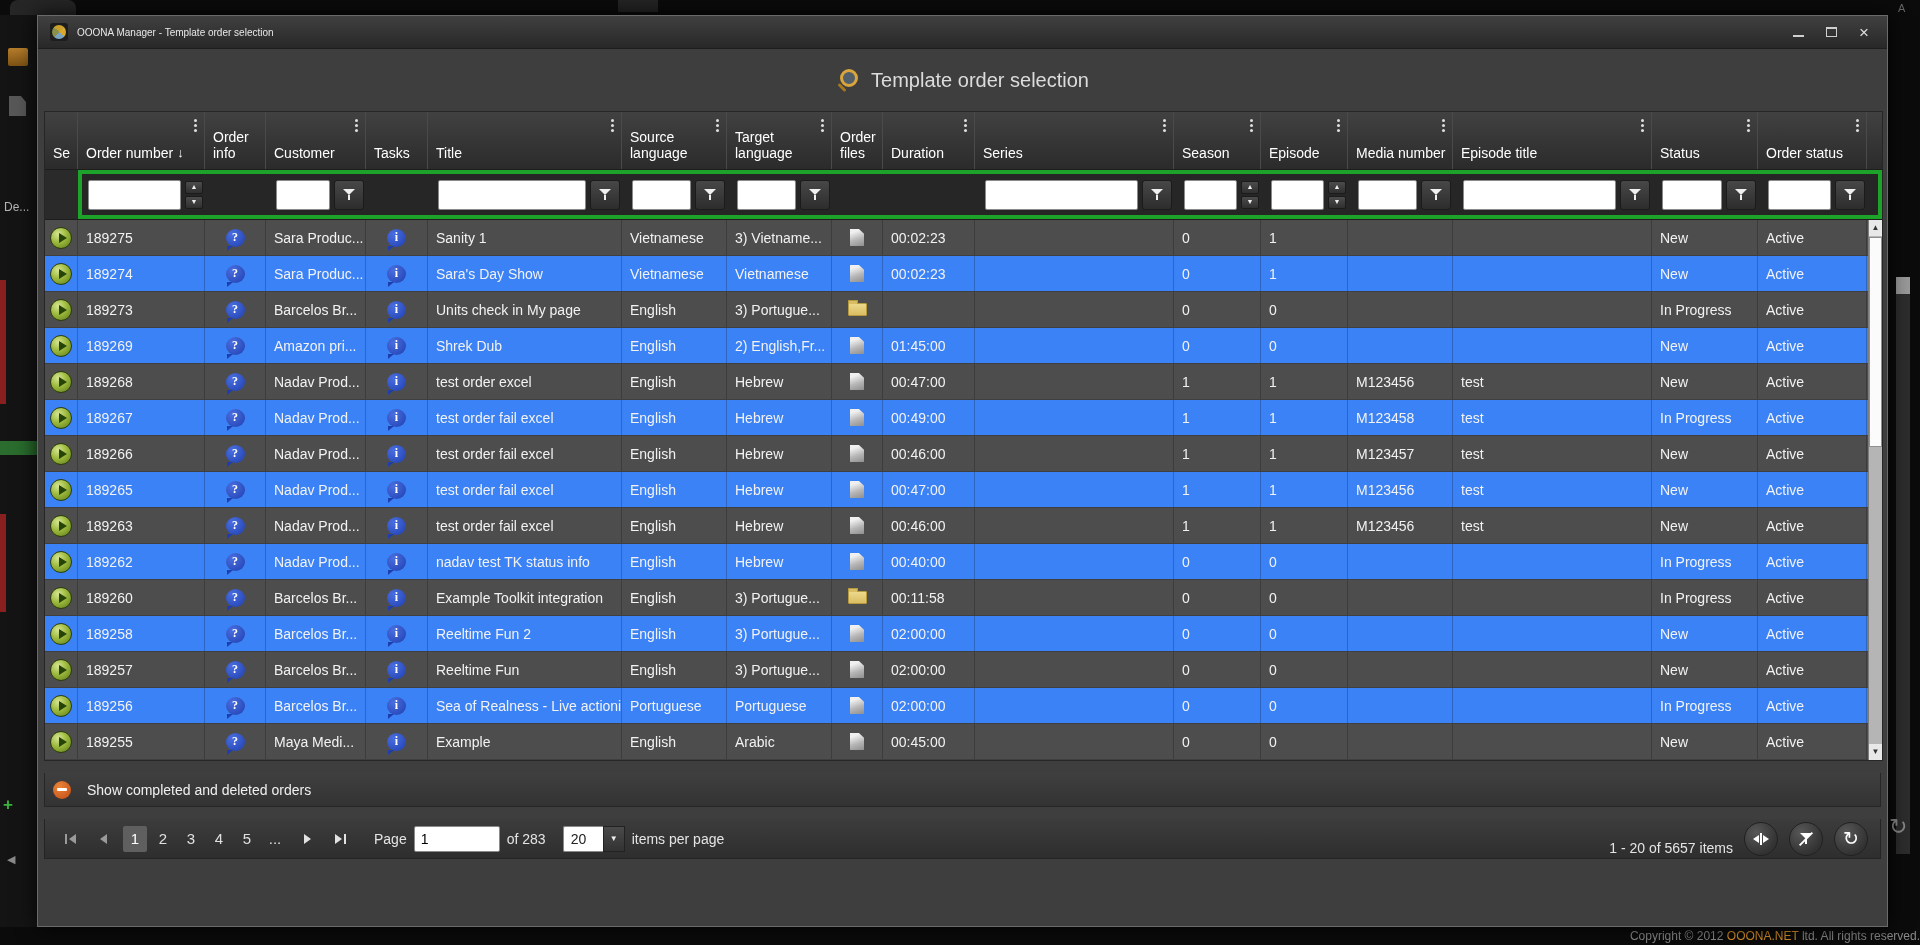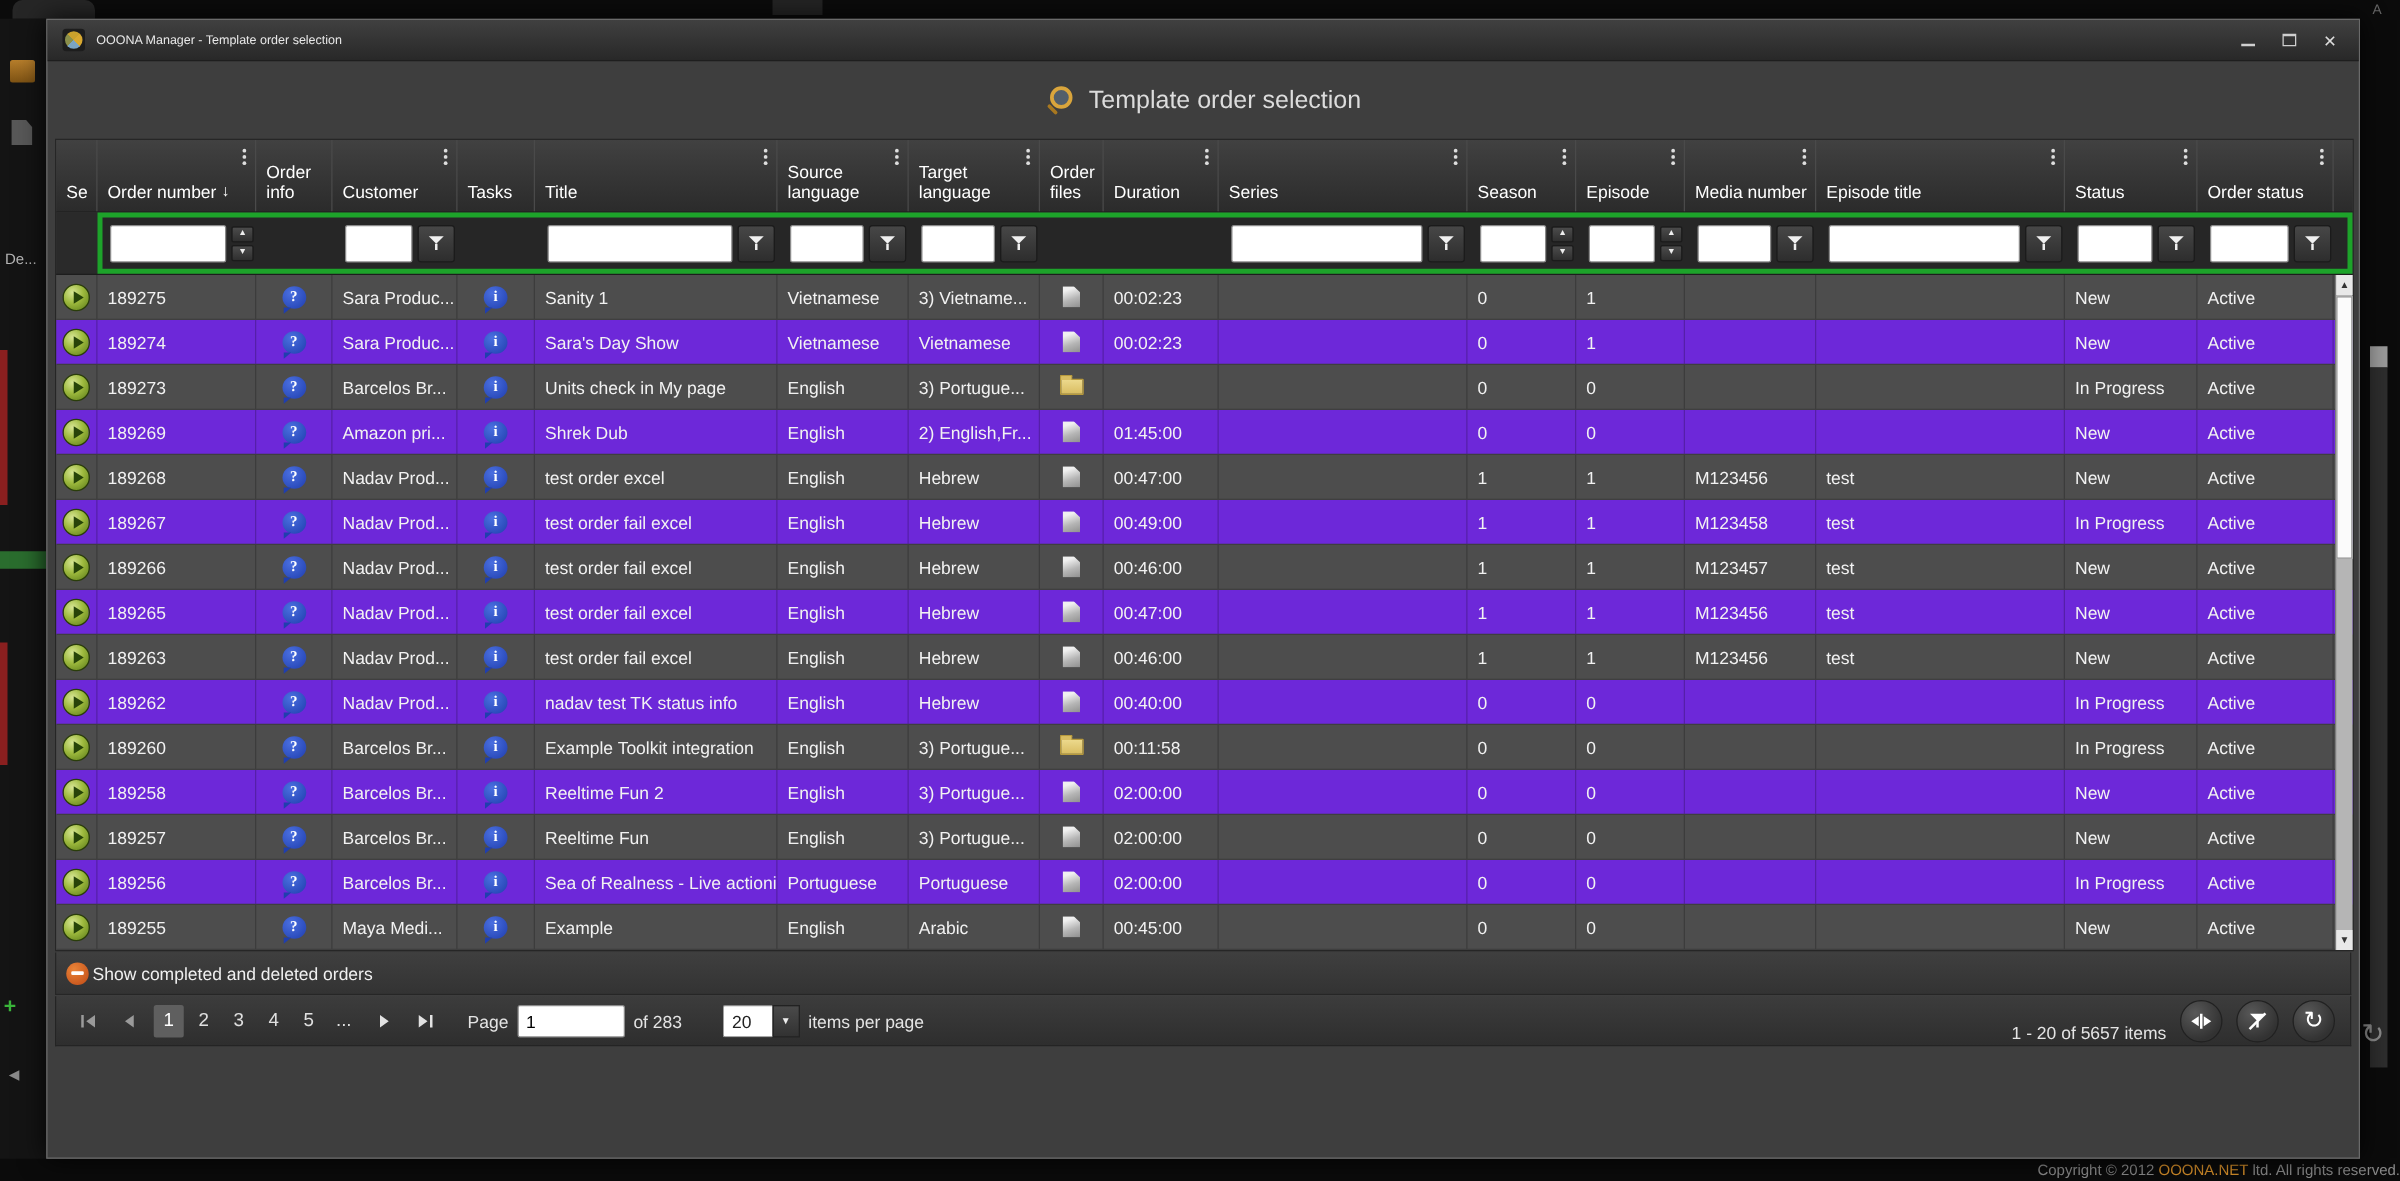--- a/index.html
+++ b/index.html
@@ -66,21 +66,21 @@
   .funnel-btn{width:30px;height:30px;flex:0 0 30px;background:linear-gradient(#474747,#2d2d2d);border:1px solid #1b1b1b;
     border-radius:3px;display:flex;flex-direction:column;align-items:center;justify-content:center;cursor:pointer}
   .funnel-tri{width:0;height:0;border-left:6px solid transparent;border-right:6px solid transparent;border-top:6px solid #f0f0f0}
   .funnel-stem{width:2px;height:5px;background:#f0f0f0}
   .spin{display:flex;flex-direction:column;width:18px;flex:0 0 18px;gap:2px}
   .spin-btn{height:13px;background:linear-gradient(#4c4c4c,#2f2f2f);border:1px solid #1b1b1b;border-radius:2px;
     color:#eee;font-size:7px;line-height:10px;text-align:center;cursor:pointer}
 
   .gbody{position:relative}
   .trow{display:flex;height:36px;background:#4d4d4d;border-bottom:1px solid #3f3f3f;cursor:default}
-  .trow.alt{background:#6d28d9}
+  .trow.alt{background:#3b82f6}
   .cell{display:flex;align-items:center;padding:0 8px;border-right:1px solid rgba(0,0,0,.22);height:100%;
     overflow:hidden;white-space:nowrap;text-overflow:ellipsis;color:#f2f2f2;font-size:14px;flex:0 0 auto}
   .cell.ctr{justify-content:center;padding:0}
 
   
   .col-se{width:33px}.col-orderNumber{width:127px}.col-orderInfo{width:61px}.col-customer{width:100px}
   .col-tasks{width:62px}.col-title{width:194px}.col-sourceLanguage{width:105px}.col-targetLanguage{width:105px}
   .col-orderFiles{width:51px}.col-duration{width:92px}.col-series{width:199px}.col-season{width:87px}
   .col-episode{width:87px}.col-mediaNumber{width:105px}.col-episodeTitle{width:199px}.col-status{width:106px}
   .col-orderStatus{width:109px}
@@ -103,41 +103,41 @@
     border:1px solid #b79a3e;border-bottom:none;border-radius:1px 1px 0 0}
 
   
   .vscroll{position:absolute;top:108px;right:0;width:14px;height:540px;background:#b5b5b5;border-left:1px solid #7c7c7c}
   .vs-btn{position:absolute;left:0;width:13px;height:16px;background:#e8e8e8;color:#333;font-size:8px;
     text-align:center;line-height:16px;cursor:pointer}
   .vs-up{top:0}.vs-dn{bottom:0}
   .vs-thumb{position:absolute;left:0;top:17px;width:13px;height:210px;background:#fbfbfb;border:1px solid #8f8f8f;cursor:grab}
 
   
-  .togglebar{height:34px;flex:0 0 34px;margin:1px 6px;display:flex;align-items:center;gap:3px;padding:0 8px;
+  .togglebar{height:34px;flex:0 0 34px;margin:12px 6px;display:flex;align-items:center;gap:16px;padding:0 8px;
     background:linear-gradient(#3f3f3f,#333333);border:1px solid #262626;border-top:none;color:#f0f0f0;font-size:14px;cursor:pointer}
   .minus-circle{width:18px;height:18px;border-radius:50%;background:radial-gradient(circle at 35% 30%,#ea8438,#c04a16);
     display:flex;align-items:center;justify-content:center}
   .minus-circle i{display:block;width:10px;height:3px;background:#fff;border-radius:1px}
 
   .pagerbar{height:40px;flex:0 0 40px;margin:0 6px;background:linear-gradient(#3c3c3c,#2e2e2e);
     border:1px solid #242424;border-top:none;display:flex;align-items:center;padding:0 12px;gap:7px;
     color:#e4e4e4;font-size:14px}
   .pg-ctl{width:26px;height:26px;display:flex;align-items:center;justify-content:center;gap:2px;cursor:pointer}
   .tri-l{width:0;height:0;border-top:5px solid transparent;border-bottom:5px solid transparent;border-right:7px solid #9a9a9a}
   .tri-r{width:0;height:0;border-top:5px solid transparent;border-bottom:5px solid transparent;border-left:7px solid #e2e2e2}
   .bar-dim{width:2px;height:10px;background:#9a9a9a}
   .bar-lit{width:2px;height:10px;background:#e2e2e2}
   .pg-num{min-width:24px;height:26px;display:flex;align-items:center;justify-content:center;padding:0 5px;
     color:#e0e0e0;font-size:15px;cursor:pointer}
   .pg-num.current{background:#5f5f5f;border-radius:2px;color:#fff}
   .pg-label{margin-left:14px}
   .pg-input{width:86px;height:26px;border:1px solid #8a8a8a;border-radius:2px;background:#fff;padding:0 6px;
     font-size:14px;font-family:"Liberation Sans",sans-serif}
-  .size-wrap{display:flex;align-items:flex-end;margin-left:25px}
+  .size-wrap{display:flex;align-items:flex-end;margin-left:10px}
   .size-box{width:40px;height:26px;background:#fff;color:#222;display:flex;align-items:center;padding:0 7px;
     font-size:14px;border-radius:2px 0 0 2px;border:1px solid #8a8a8a;border-right:none}
   .size-arrow{width:22px;height:26px;background:linear-gradient(#4a4a4a,#323232);border:1px solid #222;
     color:#eee;font-size:8px;display:flex;align-items:center;justify-content:center;cursor:pointer}
   .pager-right{margin-left:auto;display:flex;align-items:flex-end;gap:11px}
   .round-btn{width:34px;height:34px;border-radius:50%;border:1px solid #212121;cursor:pointer;position:relative;
     background:radial-gradient(circle at 35% 30%,#585858,#323232 72%);display:flex;align-items:center;justify-content:center;gap:1px}
   .fit-tri-l{width:0;height:0;border-top:4px solid transparent;border-bottom:4px solid transparent;border-right:6px solid #fff}
   .fit-bar{width:2px;height:12px;background:#fff}
   .fit-tri-r{width:0;height:0;border-top:4px solid transparent;border-bottom:4px solid transparent;border-left:6px solid #fff}

